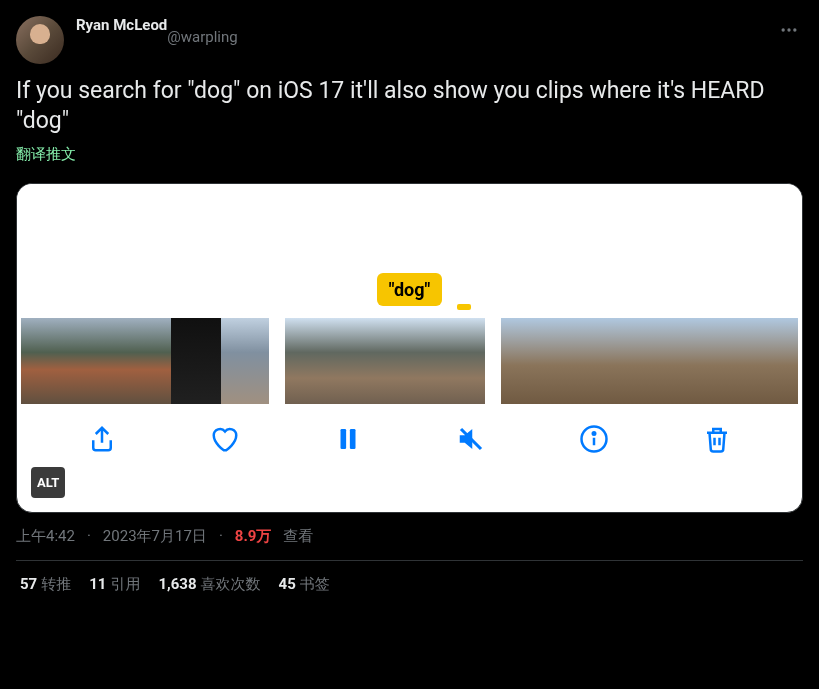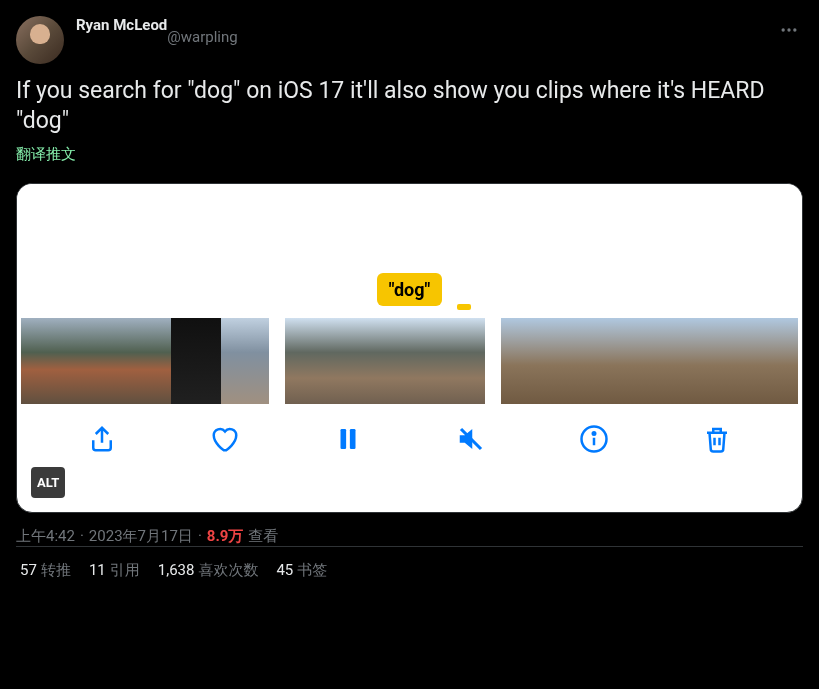--- a/index.html
+++ b/index.html
@@ -161,35 +161,36 @@
     left: 14px;
     background: rgba(0,0,0,0.77);
     color: #fff;
     font-size: 13px;
     font-weight: 700;
     padding: 8px 6px;
     border-radius: 4px;
   }
   .tweet-meta {
     display: flex;
-    gap: 5px;
+    gap: 12px;
     color: #71767b;
     font-size: 15px;
     margin-top: 14px;
+    padding-bottom: 14px;
     border-bottom: 1px solid #2f3336;
   }
   .tweet-meta .views-count { color: #ef4444; font-weight: 700; }
   .stats-row {
     display: flex;
     gap: 18px;
     padding: 14px 4px;
     font-size: 15px;
     color: #71767b;
   }
-  .stats-row .stat-count { color: #e7e9ea; font-weight: 400; margin-right: 4px; }
+  .stats-row .stat-count { color: #e7e9ea; font-weight: 700; margin-right: 4px; }
 </style>
 </head>
 <body>
 
 <div class="tweet-container">
 
   <div class="tweet-header">
     <div class="avatar"></div>
     <div class="user-info">
       <span class="display-name">Ryan McLeod</span>

